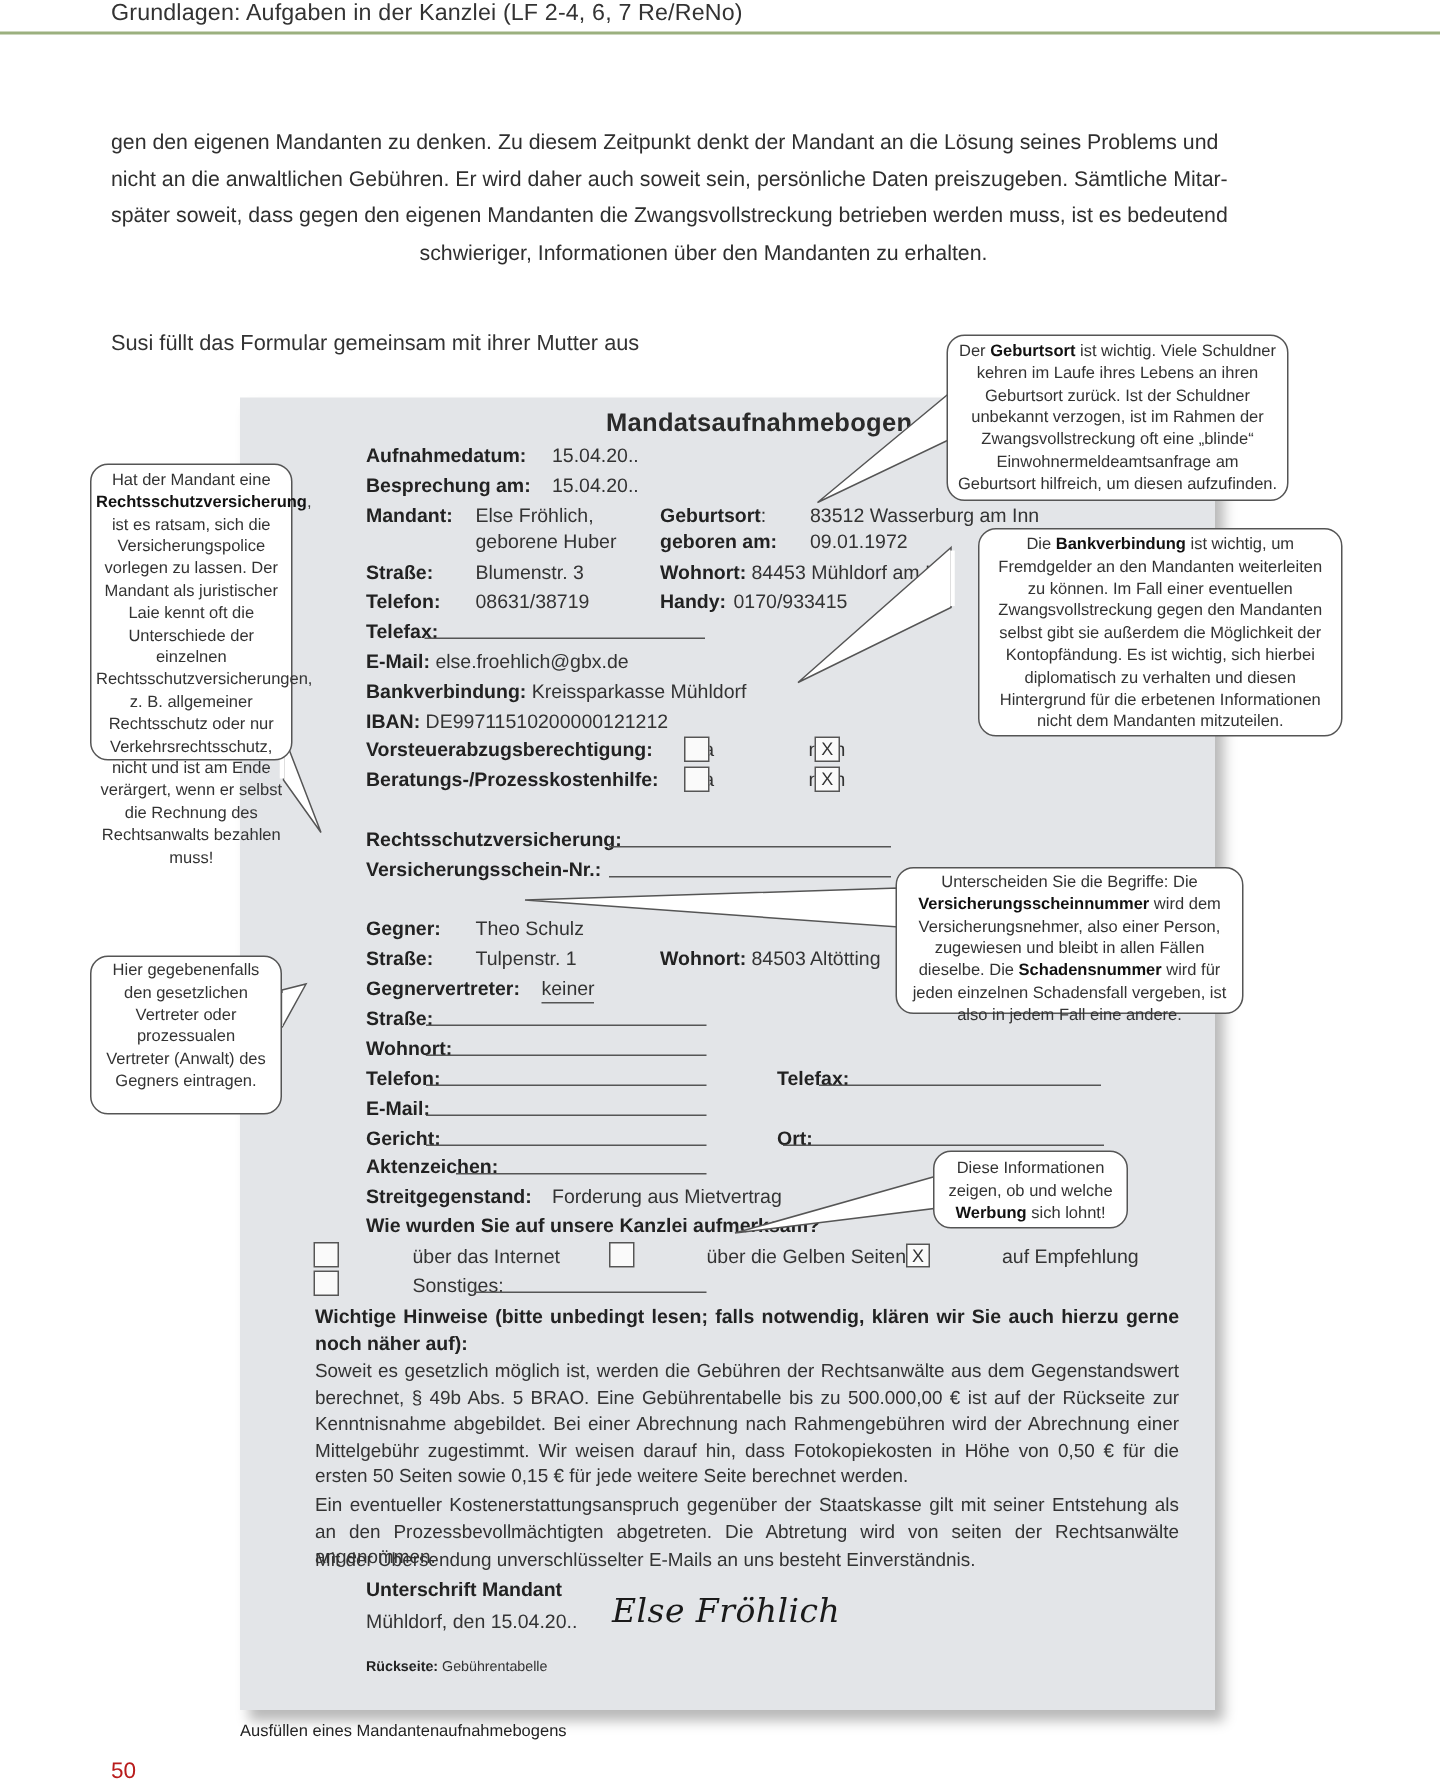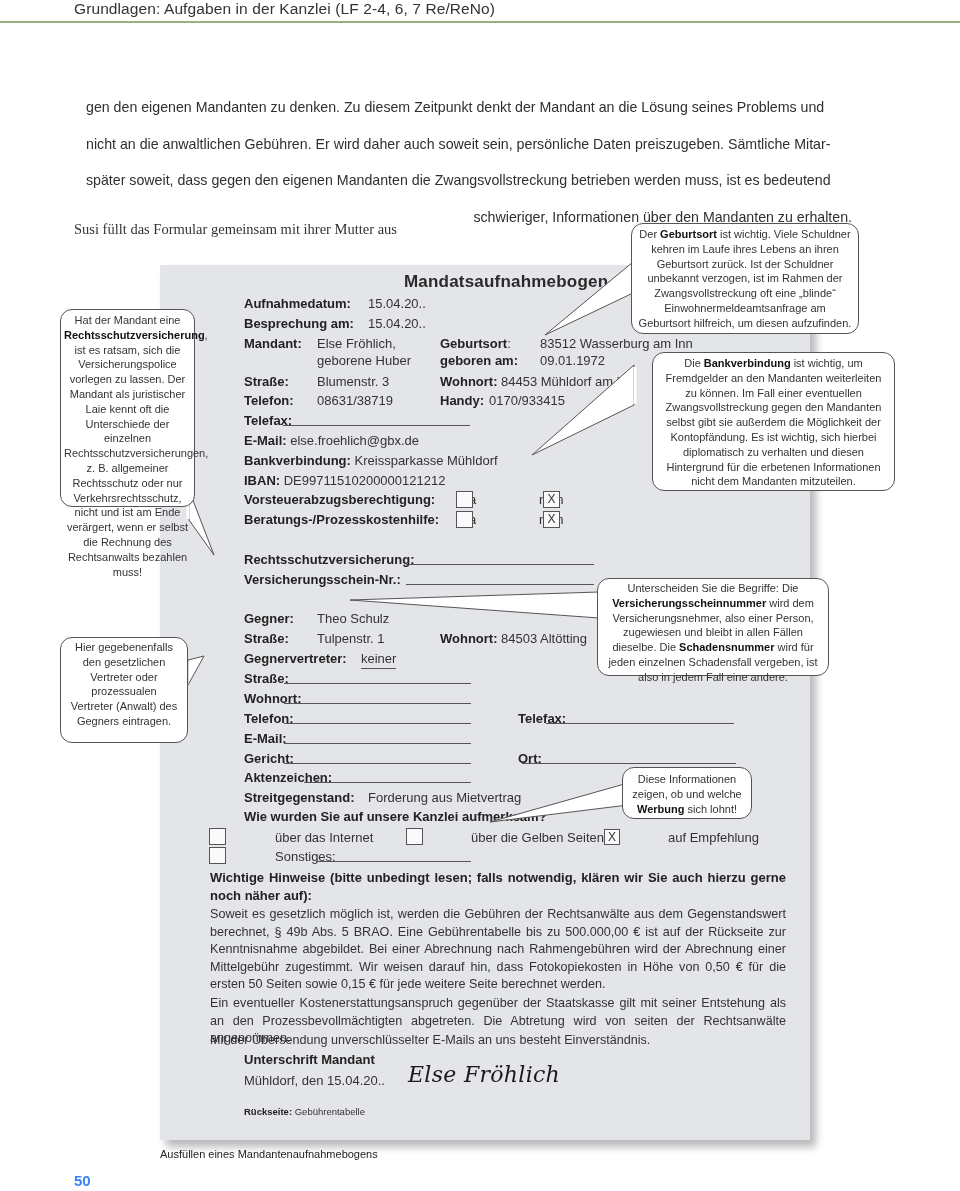--- a/index.html
+++ b/index.html
@@ -4,23 +4,23 @@
 <style>
   * { box-sizing: border-box; margin: 0; padding: 0; }
   html, body { width: 960px; height: 1191px; background: #ffffff; overflow: hidden; }
   body { position: relative; font-family: "Liberation Sans", sans-serif; color: #2a2a2a; }
 
   .header { position: absolute; left: 0; top: 0; width: 960px; height: 22px; }
   .header-title { position: absolute; left: 74px; top: 0; font-size: 15.5px; color: #333; letter-spacing: 0.1px; }
   .header-rule { position: absolute; left: 0; top: 21px; width: 960px; height: 2px; background: #9bb07f; }
 
   .intro { position: absolute; left: 74px; top: 83px; width: 790px; font-size: 14.2px; line-height: 24.5px; color: #2f2f2f; text-align: justify; }
-  .intro p { margin: 12px; }
-
-  .subheading { position: absolute; left: 74px; top: 221px; font-size: 14.5px; color: #333; font-family: Liberation Serif, serif; }
+  .intro p { margin: 0; }
+
+  .subheading { position: absolute; left: 74px; top: 221px; font-size: 14.5px; color: #333; }
 
   .form-panel { position: absolute; left: 160px; top: 265px; width: 650px; height: 875px; background: #e3e5e8;
                 box-shadow: 6px 7px 8px rgba(0,0,0,0.28); }
 
   .form-title { position: absolute; left: 404px; top: 272px; font-size: 17px; font-weight: bold; color: #2a2a2a; letter-spacing: 0.2px; }
 
   .f { position: absolute; font-size: 13px; line-height: 16px; color: #333; white-space: nowrap; margin-left: 34px; }
   .b { font-weight: bold; color: #222; }
   .line { position: absolute; height: 1px; background: #555; }
   .cb { position: absolute; width: 17px; height: 17px; border: 1px solid #555; background: #fafafa; font-size: 12px; line-height: 15px; text-align: center; color: #333; }
@@ -29,35 +29,35 @@
   .para { position: absolute; left: 210px; width: 576px; font-size: 12.6px; line-height: 17.5px; color: #333; text-align: justify; }
 
   .signature { position: absolute; left: 408px; top: 1062px; font-family: "DejaVu Serif", serif; font-style: italic; font-size: 22px; color: #1a1a1a; letter-spacing: 0.3px; }
 
   .callout { position: absolute; background: #ffffff; border: 1px solid #555; border-radius: 12px;
              font-size: 11px; line-height: 14.8px; color: #333; text-align: center; padding: 3px 6px; }
   .callout b { color: #111; }
   .pointer { position: absolute; left: 0; top: 0; width: 960px; height: 1191px; pointer-events: none; }
 
   .caption { position: absolute; left: 160px; top: 1148px; font-size: 11px; color: #222; }
-  .page-number { position: absolute; left: 74px; top: 1172px; font-size: 15px; font-weight: bold; color: #3b82f6; }
+  .page-number { position: absolute; left: 74px; top: 1172px; font-size: 15px; font-weight: normal; color: #b91c1c; }
 </style>
 </head>
 <body>
 
 <div class="header">
   <div class="header-title">Grundlagen: Aufgaben in der Kanzlei (LF 2-4, 6, 7 Re/ReNo)</div>
   <div class="header-rule"></div>
 </div>
 
 <div class="intro">
   <p>gen den eigenen Mandanten zu denken. Zu diesem Zeitpunkt denkt der Mandant an die Lösung seines Problems und</p>
   <p>nicht an die anwaltlichen Gebühren. Er wird daher auch soweit sein, persönliche Daten preiszugeben. Sämtliche Mitar-</p>
   <p>später soweit, dass gegen den eigenen Mandanten die Zwangsvollstreckung betrieben werden muss, ist es bedeutend</p>
-  <p style="text-align:right">schwieriger, Informationen über den Mandanten zu erhalten.</p>
+  <p style="text-align:center">schwieriger, Informationen über den Mandanten zu erhalten.</p>
 </div>
 
 <div class="subheading">Susi füllt das Formular gemeinsam mit ihrer Mutter aus</div>
 
 <div class="form-panel"></div>
 <div class="form-title">Mandatsaufnahmebogen</div>
 
 <span class="f b" style="left:210px;top:296px">Aufnahmedatum:</span>
 <span class="f" style="left:334px;top:296px">15.04.20..</span>
 <span class="f b" style="left:210px;top:316px">Besprechung am:</span>

